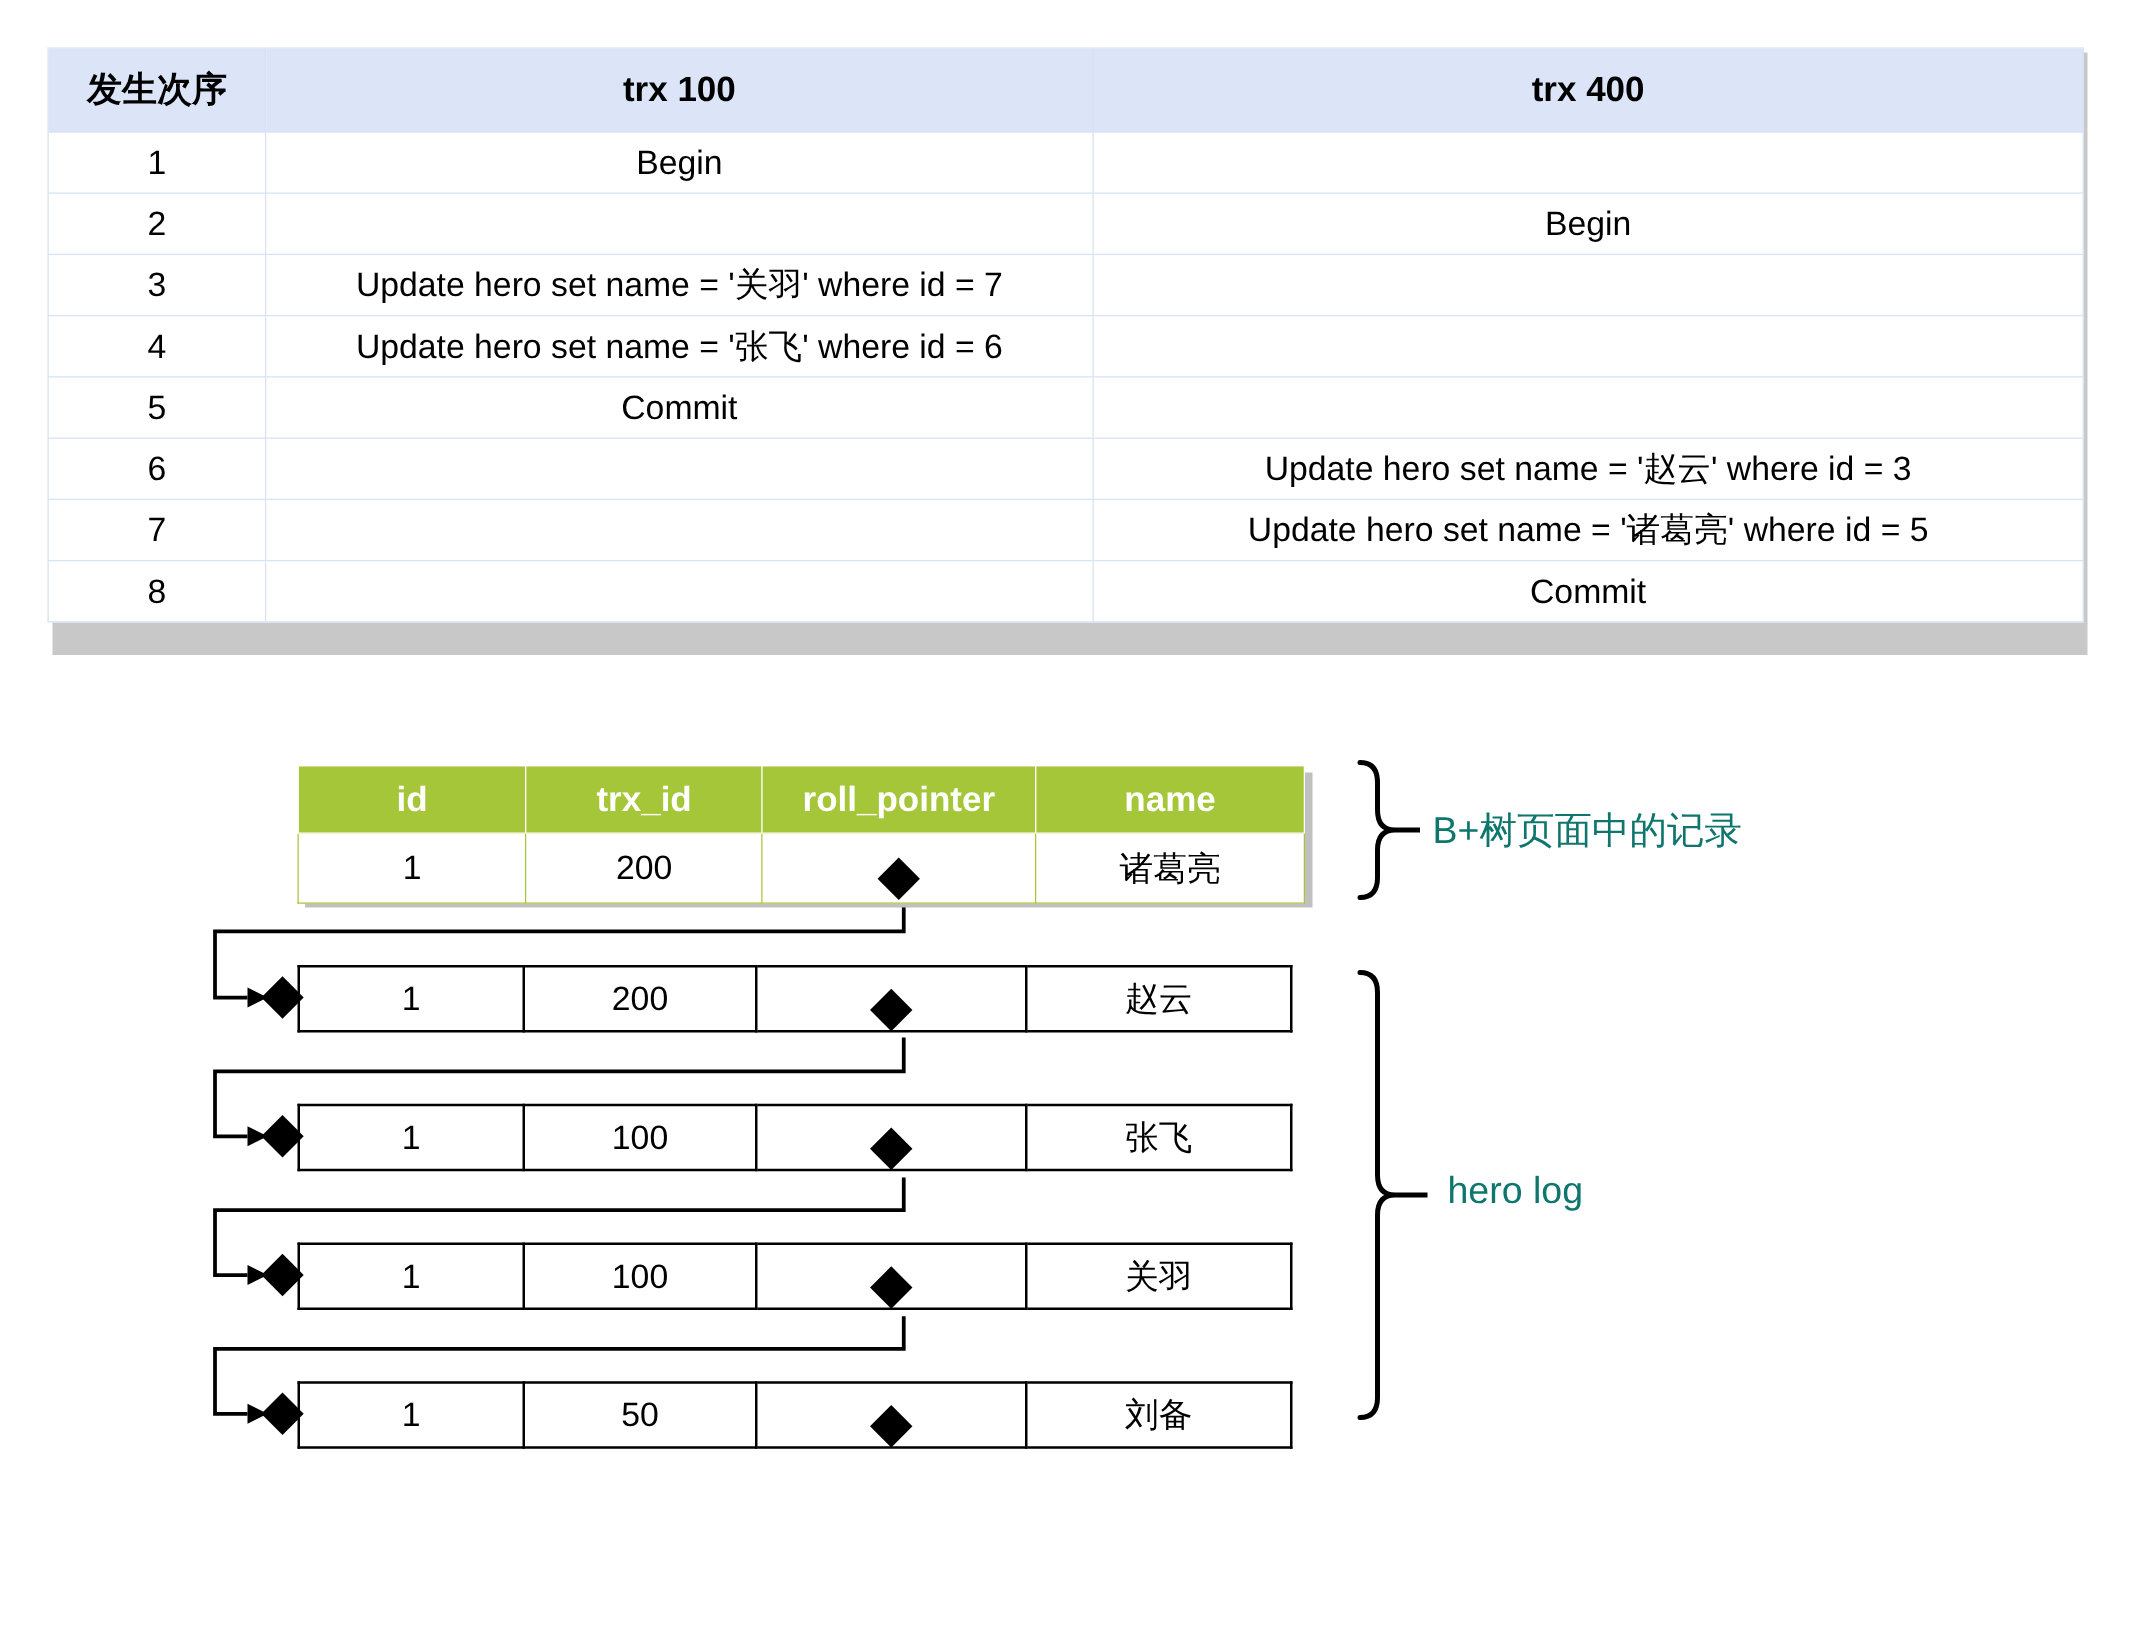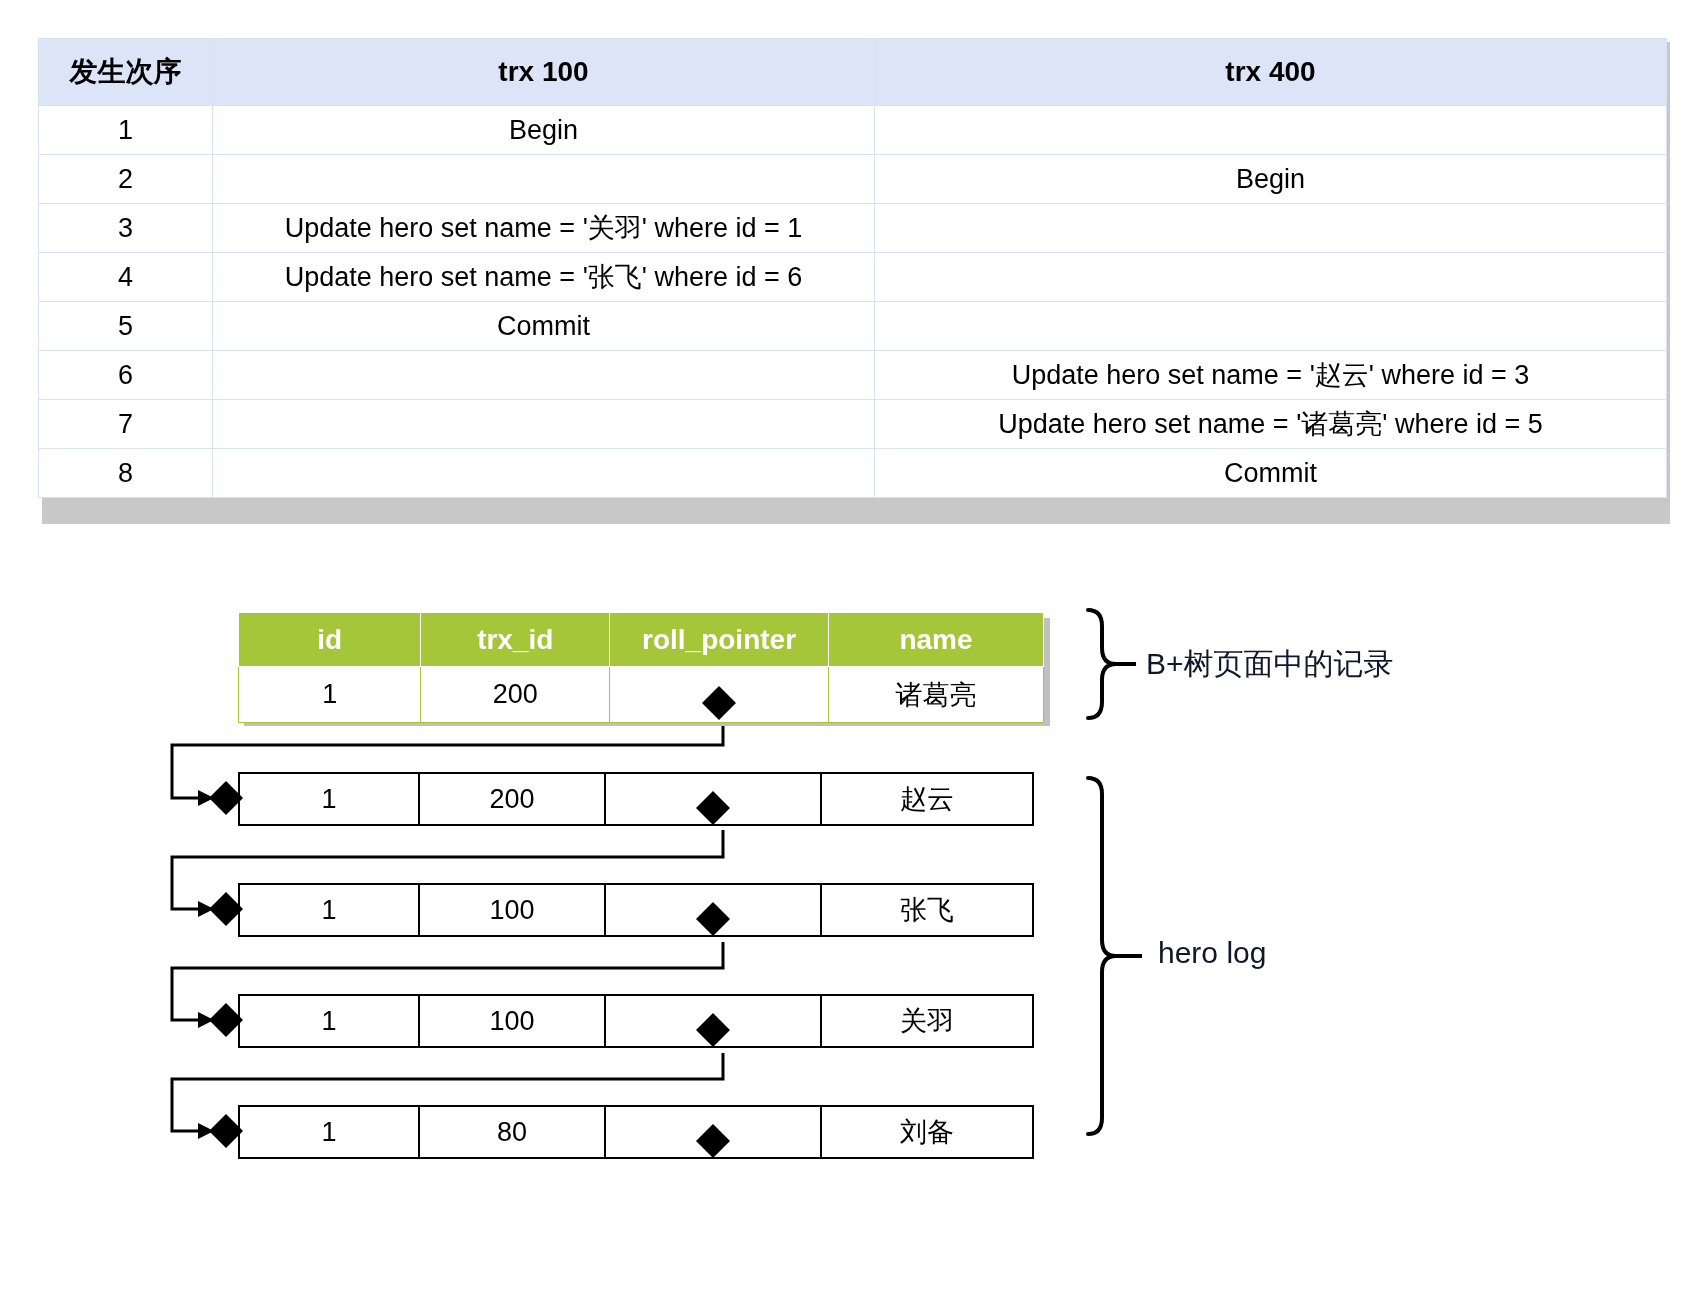--- a/index.html
+++ b/index.html
@@ -123,21 +123,21 @@
     content: "";
     display: block;
     width: 24px; height: 24px;
     background: #000;
     transform: translate(-12px,-12px) rotate(45deg);
   }
 
   .lbl {
     position: absolute;
     font-size: 30px;
-    color: #0f172a;
+    color: #0f766e;
     white-space: nowrap;
     text-align: right;
   }
 
   svg.overlay {
     position: absolute;
     left: 0; top: 0;
     width: 1704px; height: 762px;
     pointer-events: none;
   }
@@ -166,21 +166,21 @@
         <td>Begin</td>
         <td></td>
       </tr>
       <tr>
         <td>2</td>
         <td></td>
         <td>Begin</td>
       </tr>
       <tr>
         <td>3</td>
-        <td>Update hero set name = '关羽' where id = 1</td>
+        <td>Update hero set name = '关羽' where id = 7</td>
         <td></td>
       </tr>
       <tr>
         <td>4</td>
         <td>Update hero set name = '张飞' where id = 6</td>
         <td></td>
       </tr>
       <tr>
         <td>5</td>
         <td>Commit</td>
@@ -316,21 +316,21 @@
   <table class="undo-table" style="left:238px; top:565px; width:794px;">
     <colgroup>
         <col class="u-id">
         <col class="u-trx">
         <col class="u-roll">
         <col class="u-name">
       </colgroup>
     <tbody>
       <tr>
         <td>1</td>
-        <td>80</td>
+        <td>50</td>
         <td>
           <span class="diamond"></span>
         </td>
         <td>刘备</td>
       </tr>
     </tbody>
   </table>
 
   <span class="diamond" style="position:absolute; left:226px; top:258px;"></span>
   <span class="diamond" style="position:absolute; left:226px; top:369px;"></span>

